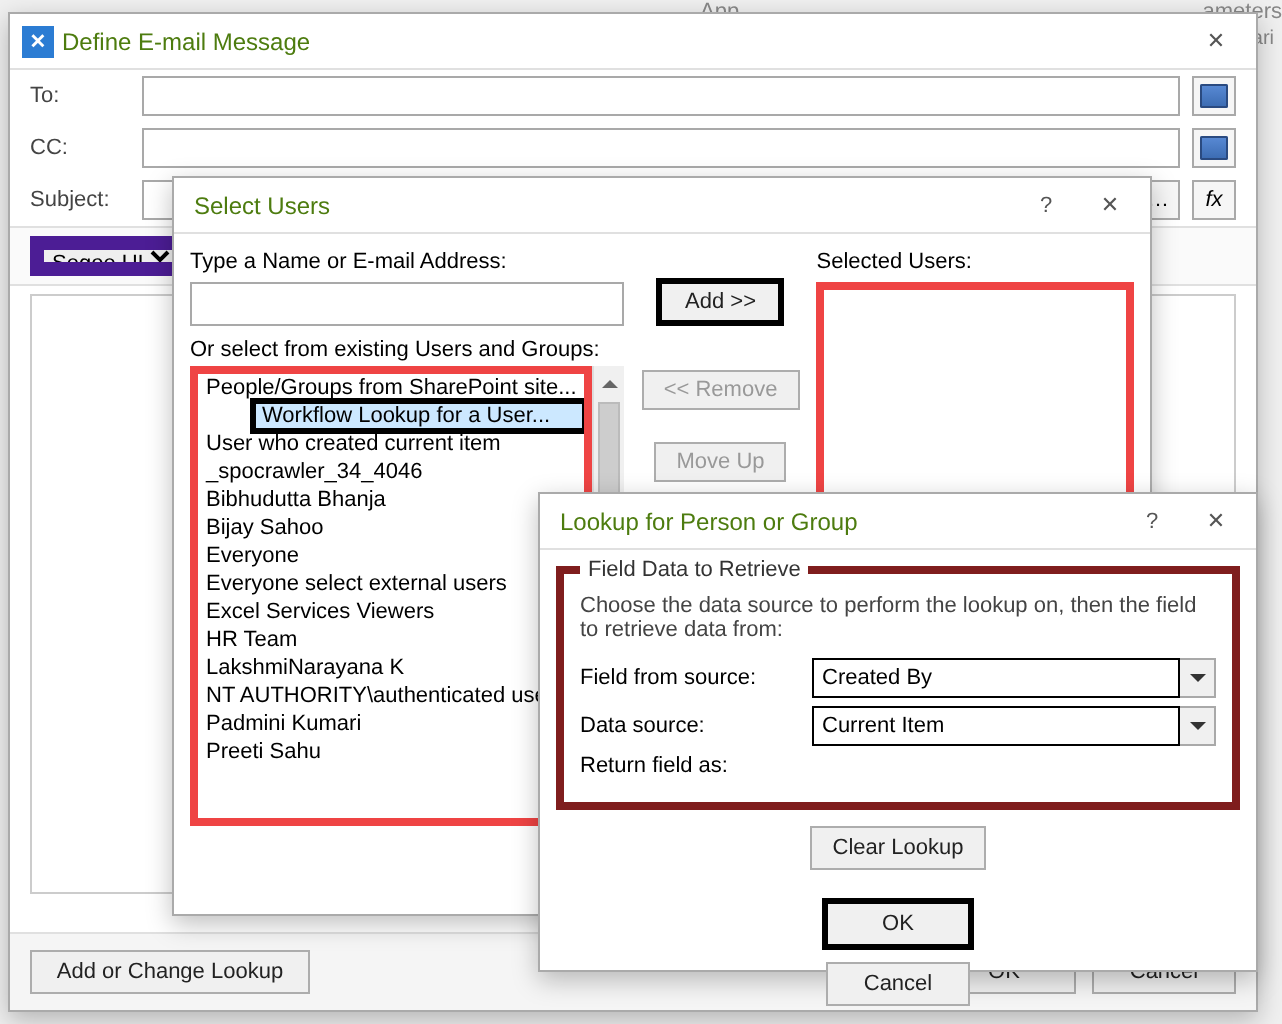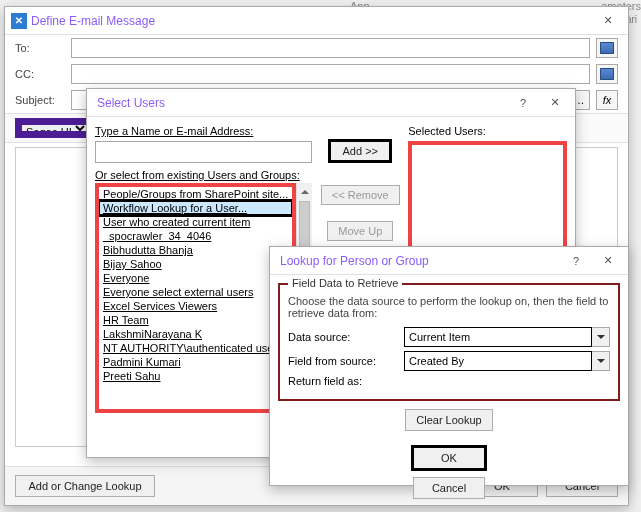--- a/index.html
+++ b/index.html
@@ -1,37 +1,37 @@
 <!DOCTYPE html>
 <html><head>
 <meta charset="utf-8">
 <style>
   * { box-sizing: border-box; font-family: 'Segoe UI', Tahoma, sans-serif; font-size: 11px; }
   body { margin: 0; background: #f0f0f0; width: 641px; height: 512px; position: relative; overflow: hidden; }
   .window { position: absolute; background: #fff; border: 1px solid #aaa; box-shadow: 0 4px 12px rgba(0,0,0,.25); }
   .titlebar { display: flex; align-items: center; height: 28px; padding: 0 4px 0 6px; background: #fff; border-bottom: 1px solid #e0e0e0; }
-  .titlebar .title { flex: 1; font-size: 12px; color: #8b5cf6; padding-left: 4px; }
+  .titlebar .title { flex: 1; font-size: 12px; color: #4d7c0f; padding-left: 4px; }
   .titlebar .ctl { width: 32px; height: 22px; display: flex; align-items: center; justify-content: center; color: #555; }
   .appicon { width: 16px; height: 16px; background: #2b7cd3; display: inline-flex; align-items: center; justify-content: center; color: #fff; font-size: 10px; font-weight: bold; }
   .field-row { display: flex; align-items: center; gap: 6px; padding: 3px 10px; justify-content: center; }
   .field-row .lbl { width: 50px; color: #444; }
   .field-row input[type=text] { flex: 1; height: 20px; border: 1px solid #a9a9a9; padding: 0 4px; background: #fff; }
   .icon-btn { width: 22px; height: 20px; border: 1px solid #a9a9a9; background: #f6f6f6; display: flex; align-items: center; justify-content: center; }
   .book-icon { width: 14px; height: 12px; background: linear-gradient(#5a8bd6,#3a6ab0); border-radius: 1px; box-shadow: inset 0 0 0 1px #2a4a80; }
   .font-row { display: flex; align-items: center; gap: 4px; padding: 4px 10px; border-top: 1px solid #e0e0e0; border-bottom: 1px solid #e0e0e0; background: #fafafa; }
   .font-row select { height: 20px; border: 7px solid #4c1d95; }
   .body-area { margin: 4px 10px; border: 1px solid #ccc; background: #fff; height: 300px; }
   .dlg-footer { display: flex; gap: 8px; justify-content: flex-end; padding: 8px 10px; border-top: 1px solid #e0e0e0; position: absolute; bottom: 0; left: 0; right: 0; background: #f5f5f5; }
   .btn { height: 22px; min-width: 72px; border: 1px solid #adadad; background: #f0f0f0; padding: 0 10px; display: inline-flex; align-items: center; justify-content: center; color: #222; }
   .btn.small { min-width: 60px; height: 20px; }
   .listbox { border: 4px solid #ef4444; background: #fff; overflow: hidden; flex: 1; }
   .listbox .item { padding: 1px 4px; white-space: nowrap; overflow: hidden; text-overflow: ellipsis; }
   .listbox .item.sel { background: #cce8ff; }
   .highlight { outline: 3px solid #000; outline-offset: -1px; }
-  .groupbox { border: 2px solid #7f1d1d; margin: 8px; padding: 10px 8px 8px; position: relative; }
+  .groupbox { border: 4px solid #7f1d1d; margin: 8px; padding: 10px 8px 8px; position: relative; }
   .groupbox .legend { position: absolute; top: -8px; left: 8px; background: #fff; padding: 0 4px; color: #333; }
   .help { color: #444; margin-bottom: 8px; }
   .form-row { display: flex; align-items: center; gap: 6px; margin: 4px 0; }
   .form-row .flbl { width: 110px; }
   .combo { flex: 1; display: flex; }
   .combo input { flex: 1; height: 20px; border: 1px solid #000; padding: 0 4px; background: #fff; }
   .combo .caret { width: 18px; height: 20px; border: 1px solid #a9a9a9; border-left: 0; background: #f0f0f0; display: flex; align-items: center; justify-content: center; }
   .combo .caret::after { content: ''; border: 4px solid transparent; border-top-color: #333; margin-top: 3px; }
   .combo.selblue input { background: #cce8ff; }
   .scrollbar { width: 16px; background: #f0f0f0; border-left: 1px solid #ddd; position: relative; }
@@ -96,28 +96,28 @@
   </div>
 </div>
 
 <div class="window" style="left:86px; top:88px; width:490px; height:370px;">
   <div class="titlebar">
     <span class="title">Select Users</span>
     <span class="ctl">?</span>
     <span class="ctl">✕</span>
   </div>
   <div style="display:flex; gap:8px; padding:8px;">
-    <div style="flex:1; display:flex; flex-direction:column;text-decoration:underline;">
+    <div style="flex:1; display:flex; flex-direction:column;">
       <span>Type a Name or E-mail Address:</span>
       <input type="text" style="height: 22px; border: 1px solid rgb(169, 169, 169); margin: 4px 0px 6px;">
       <span>Or select from existing Users and Groups:</span>
       <div style="display:flex; height:230px; margin-top:2px">
         <div class="listbox" id="users-list">
             <div class="item">People/Groups from SharePoint site...</div>
-            <div class="item sel" style="outline: rgb(0, 0, 0) solid 3px; outline-offset: -1px;">Workflow Lookup for a User...</div>
+            <div class="item sel" style="outline: rgb(0, 0, 0) solid 3px; outline-offset: -1px; margin-left: 28px;">Workflow Lookup for a User...</div>
             <div class="item">User who created current item</div>
             <div class="item">_spocrawler_34_4046</div>
             <div class="item">Bibhudutta Bhanja</div>
             <div class="item">Bijay Sahoo</div>
             <div class="item">Everyone</div>
             <div class="item">Everyone select external users</div>
             <div class="item">Excel Services Viewers</div>
             <div class="item">HR Team</div>
             <div class="item">LakshmiNarayana K</div>
             <div class="item">NT AUTHORITY\authenticated users</div>
@@ -146,30 +146,30 @@
 <div class="window" style="left:269px; top:246px; width:360px; height:240px;">
   <div class="titlebar">
     <span class="title">Lookup for Person or Group</span>
     <span class="ctl">?</span>
     <span class="ctl">✕</span>
   </div>
   <div class="groupbox">
     <span class="legend">Field Data to Retrieve</span>
     <div class="help">Choose the data source to perform the lookup on, then the field to retrieve data from:</div>
     <div class="form-row">
-      <span class="flbl">Data source:</span>
+      <span class="flbl">Field from source:</span>
       <div class="combo">
-        <input value="Current Item" style="">
+        <input value="Created By" style="">
         <span class="caret"></span>
       </div>
     </div>
     <div class="form-row">
-      <span class="flbl">Field from source:</span>
+      <span class="flbl">Data source:</span>
       <div class="combo">
-        <input value="Created By" style="">
+        <input value="Current Item" style="">
         <span class="caret"></span>
       </div>
     </div>
     <div class="form-row">
       <span class="flbl">Return field as:</span>
     </div>
   </div>
   <div style="display:flex; gap:8px; padding:0 10px 10px; align-items:center;flex-direction:column;">
     <span class="btn">Clear Lookup</span>
     <span style="flex:1"></span>

